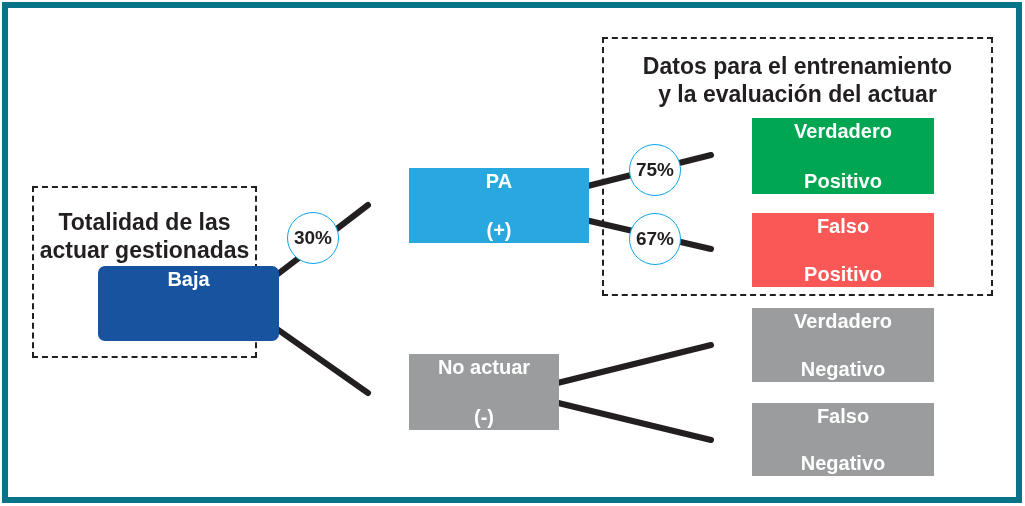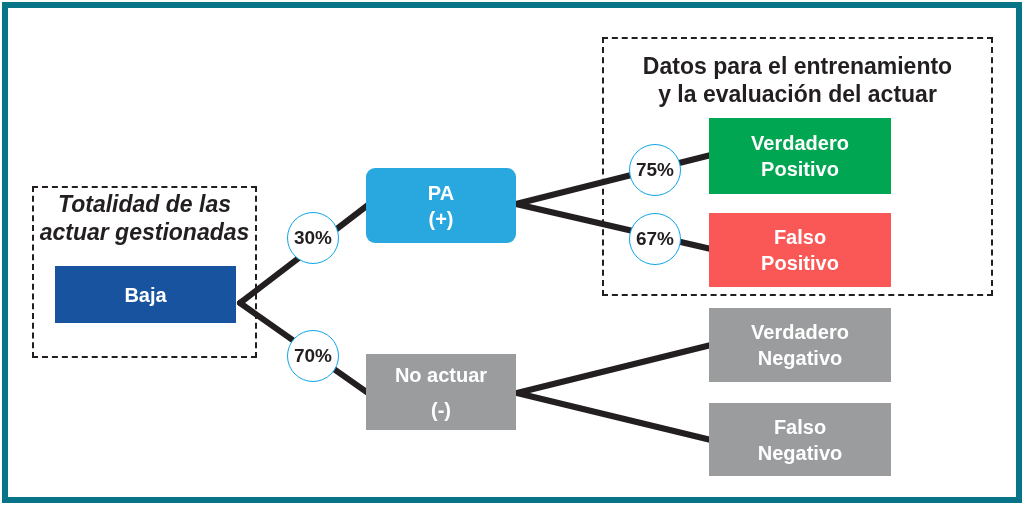--- a/index.html
+++ b/index.html
@@ -15,31 +15,32 @@
   }
   .group-box {
     position: absolute; border: 2px dashed #231F20; background: transparent;
   }
   .group-left  { left: 32px;  top: 186px; width: 225px; height: 172px; }
   .group-right { left: 602px; top: 37px;  width: 391px; height: 259px; }
   .group-label {
     position: absolute; text-align: center; color: #231F20;
     font-weight: 700; font-size: 23px; line-height: 1.22;
   }
-  .label-left  { left: 32px;  top: 190px; width: 225px; font-style: italic; }
+  .label-left  { left: 32px;  top: 208px; width: 225px; }
   .label-right { left: 602px; top: 52px;  width: 391px; }
   svg.lines { position: absolute; left: 0; top: 0; width: 1025px; height: 506px; }
   .node {
     position: absolute; display: flex; flex-direction: column;
-    align-items: center; justify-content: center;
+    align-items: center; justify-content: space-between;
     color: #ffffff; font-weight: 700; font-size: 20px; line-height: 1.3;
     text-align: center;
+    margin-left: 43px;
   }
-  .node-baja { left: 55px;  top: 266px; width: 181px; height: 57px; }
-  .node-pa   { left: 366px; top: 168px; width: 150px; height: 75px; border-radius: 9px; }
+  .node-baja { left: 55px;  top: 266px; width: 181px; height: 75px; border-radius: 7px; }
+  .node-pa   { left: 366px; top: 168px; width: 180px; height: 75px; }
   .node-na   { left: 366px; top: 354px; width: 150px; height: 76px; }
   .node-vp   { left: 709px; top: 118px; width: 182px; height: 76px; }
   .node-fp   { left: 709px; top: 213px; width: 182px; height: 74px; }
   .node-vn   { left: 709px; top: 308px; width: 182px; height: 74px; }
   .node-fn   { left: 709px; top: 403px; width: 182px; height: 73px; }
   .prob-circle {
     position: absolute; width: 52px; height: 52px; border-radius: 50%;
     background: #ffffff; border: 1px solid #0ea5e9;
     display: flex; align-items: center; justify-content: center;
     color: #231F20; font-weight: 700; font-size: 19px;
@@ -107,23 +108,20 @@
   </div>
 
   <div class="node node-fn" style="background-color: rgb(154, 156, 158);">
     <div>Falso</div>
     <div>Negativo</div>
   </div>
 
   <div class="prob-circle c30">
     <span>30%</span>
   </div>
-  <div class="prob-circle c70">
-    <span>70%</span>
-  </div>
   <div class="prob-circle c75">
     <span>75%</span>
   </div>
   <div class="prob-circle c25">
     <span>67%</span>
   </div>
 
   <div class="frame"></div>
 </div>
 

